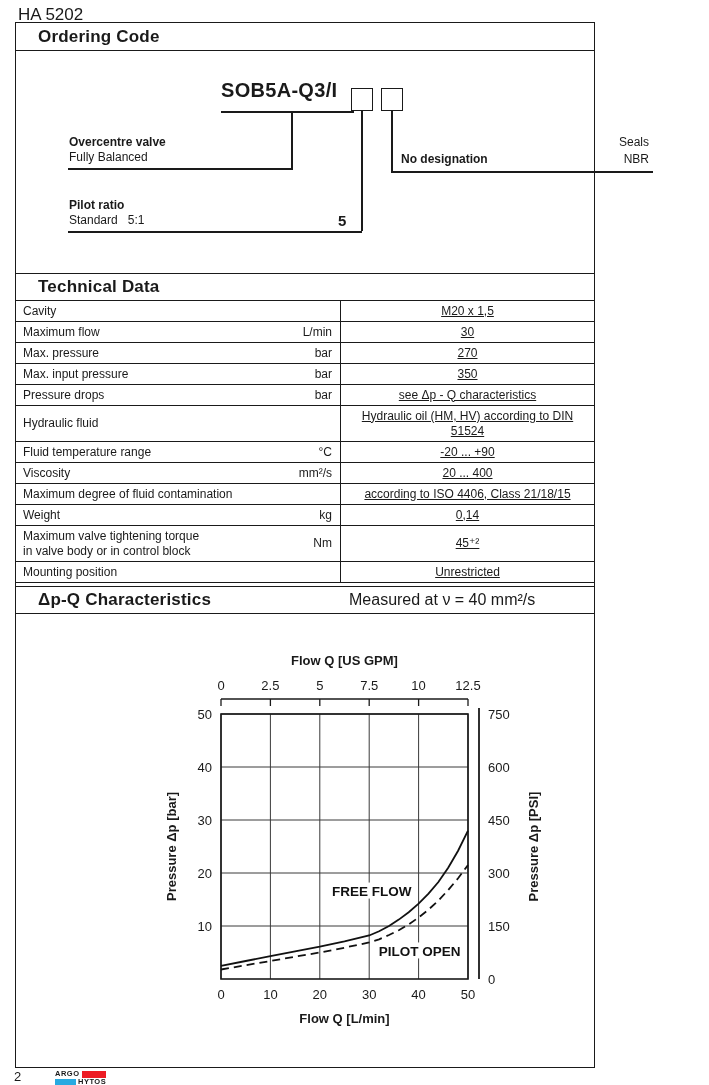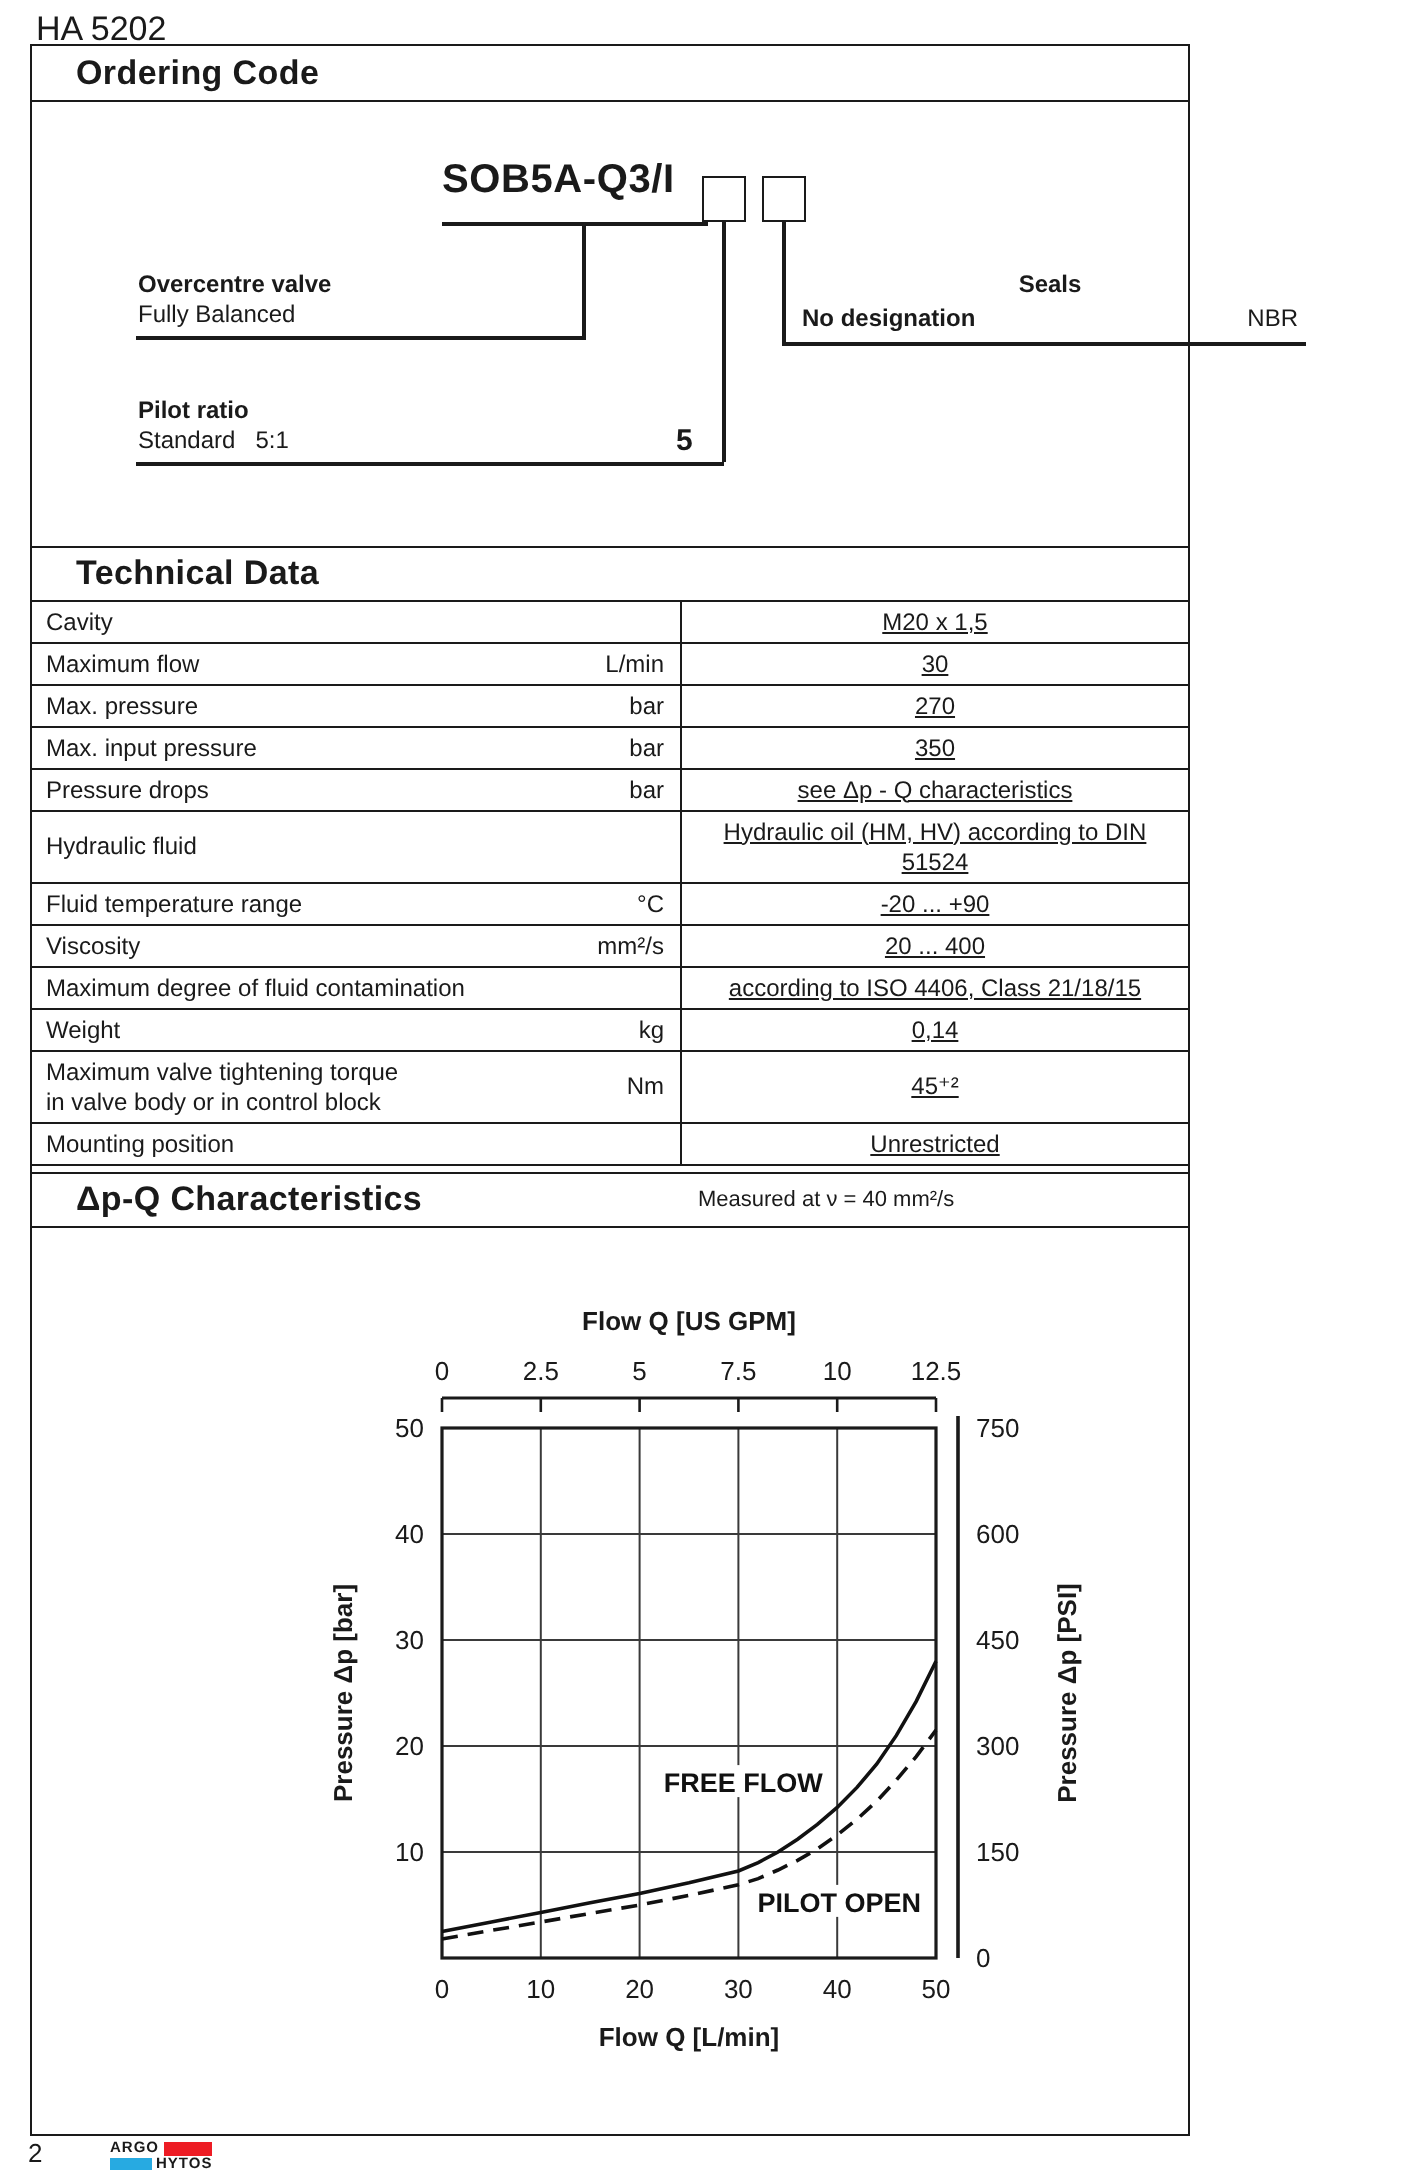--- a/index.html
+++ b/index.html
@@ -14,32 +14,32 @@
     left:15px;top:22px;width:580px;height:1046px;
     border:1.6px solid #1a1a1a;box-sizing:border-box;position:absolute;
   }
   .band{position:absolute;left:0;right:0;display:flex;align-items:center;
         border-bottom:1.6px solid #1a1a1a;background:#fff;}
   .band-top{border-top:1.6px solid #1a1a1a;}
   .band-title{font-weight:bold;font-size:17px;padding-left:22px;letter-spacing:.2px;}
   #band-ordering{top:0;height:27px;}
   #band-technical{top:250px;height:28px;box-sizing:border-box;}
   #band-chart{top:563px;height:28px;box-sizing:border-box;}
-  .band-sub{position:absolute;left:333px;font-size:11px;font-weight:normal;}
+  .band-sub{position:absolute;left:333px;font-size:16px;font-weight:normal;}
 
   
   .oc-code{left:205px;top:56px;font-size:20px;font-weight:bold;letter-spacing:.3px;}
   .hline{position:absolute;background:#1a1a1a;height:1.5px;}
   .vline{position:absolute;background:#1a1a1a;width:1.5px;}
   .codebox{position:absolute;width:22px;height:23px;border:1.5px solid #1a1a1a;box-sizing:border-box;background:#fff;}
   .branch{position:absolute;font-size:12px;line-height:15px;}
   .branch .hd{font-weight:bold;}
   .oc-val5{left:322px;top:189px;font-size:15px;font-weight:bold;}
   .seals-wrap{left:385px;top:112px;width:248px;}
-  .seals-line1{text-align:center;font-weight:bold;}
+  .seals-line1{text-align:right;font-weight:normal;}
   .seals-line2{display:flex;justify-content:space-between;margin-top:2px;}
   .pre{white-space:pre;}
 
   
   .ttable{position:absolute;left:0;right:0;top:278px;font-size:12px;}
   .trow{display:flex;border-bottom:1px solid #1a1a1a;align-items:stretch;}
   .tlabelcell{width:325px;box-sizing:border-box;border-right:1px solid #1a1a1a;
       display:flex;justify-content:space-between;align-items:center;
       padding:2.5px 8px 2.5px 7px;line-height:15px;}
   .tlabel{white-space:pre-line;}

